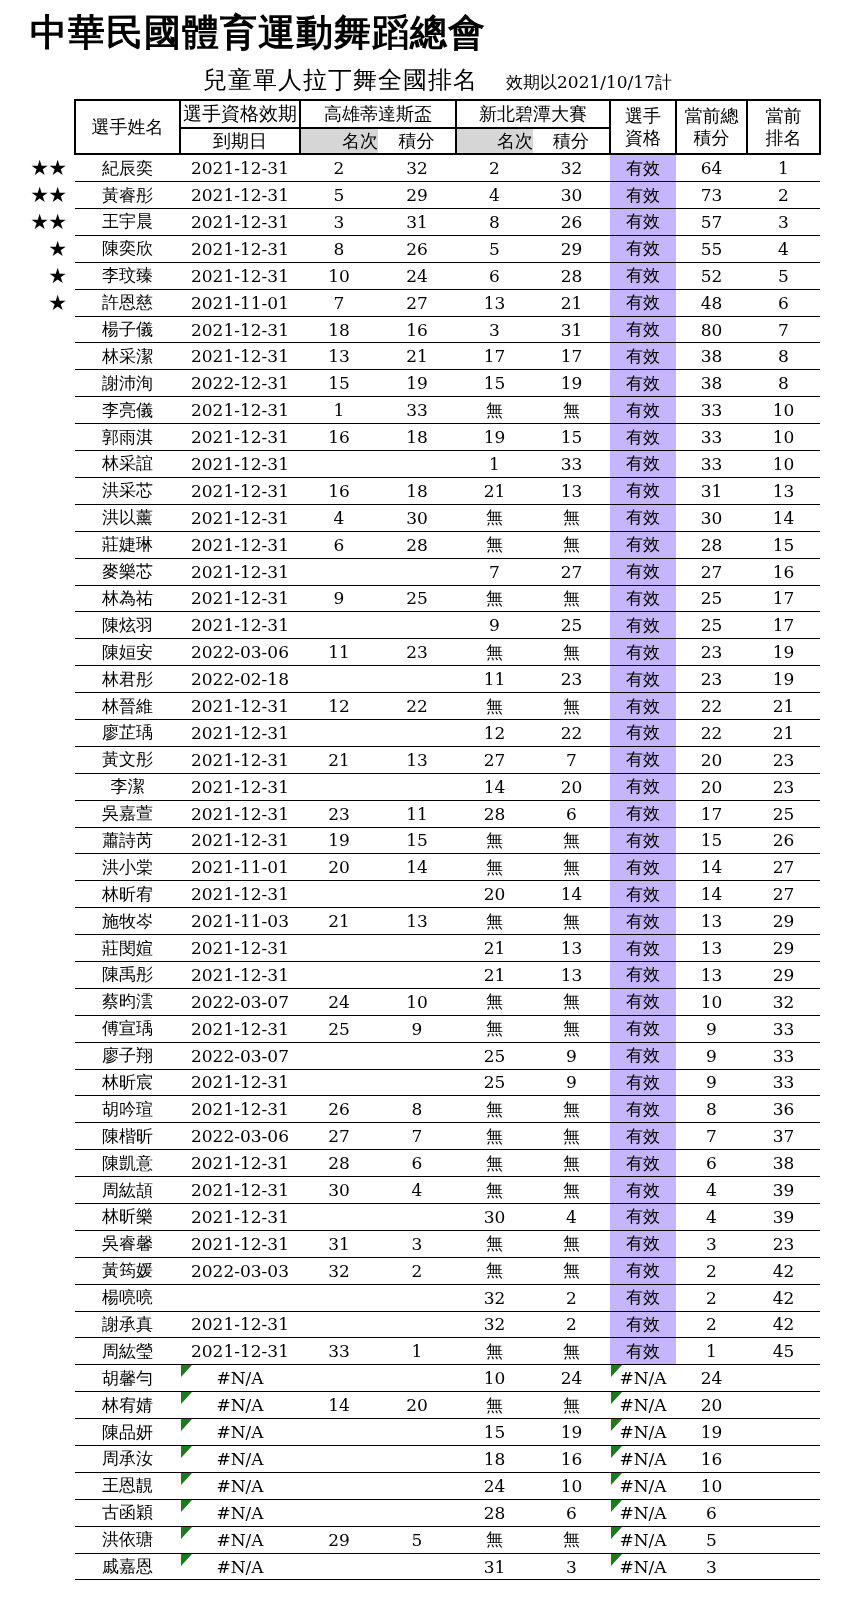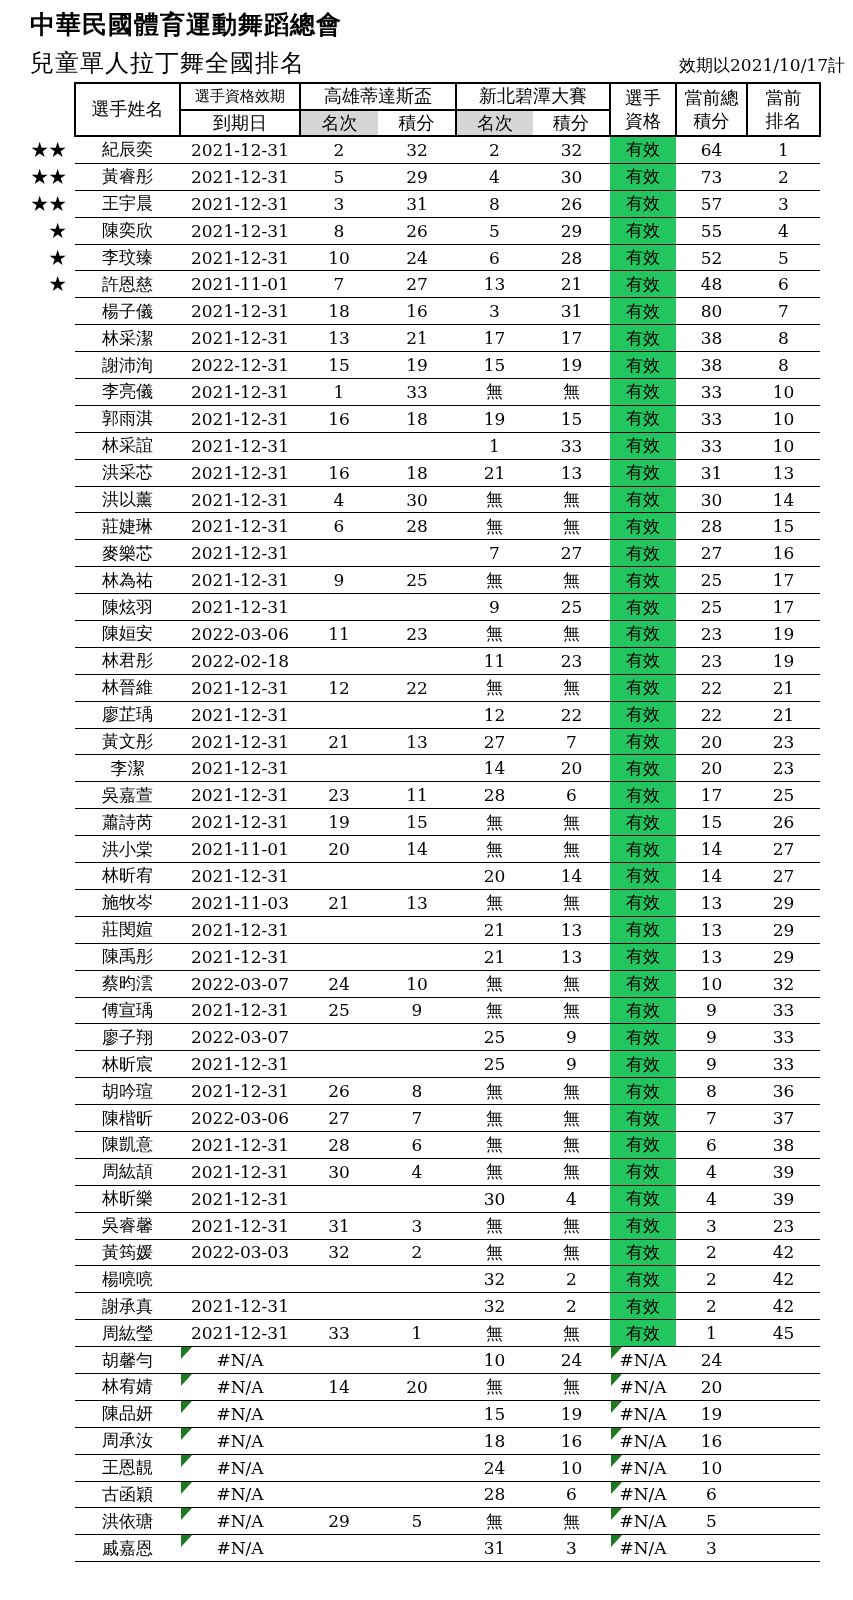--- a/index.html
+++ b/index.html
@@ -2,24 +2,24 @@
 <html><head>
 <meta charset="utf-8">
 <style>
   html,body{margin:0;padding:0;background:#fff;}
   body{
     width:853px;height:1600px;
     font-family:"DejaVu Serif","Liberation Serif",serif;
     color:#000;
   }
   .page-title{
-    font-size:25px;font-weight:600;margin:8px 0 6px 30px;letter-spacing:1px;
+    font-size:37px;font-weight:600;margin:8px 0 6px 30px;letter-spacing:1px;
   }
   .subrow{
-    display:flex;justify-content:space-between;align-items:flex-end;
+    display:flex;justify-content:center;align-items:flex-end;
     margin:0 8px 3px 30px;
   }
   .subtitle{font-size:24px;letter-spacing:1px;}
   .validity{font-size:17px;padding-bottom:2px;margin-left:28px;}
   table{
     border-collapse:collapse;table-layout:fixed;width:820px;margin:0;
   }
   col.c-star{width:75px}
   col.c-name{width:105px}
   col.c-exp{width:120px}
@@ -29,33 +29,33 @@
   col.c-p2{width:77px}
   col.c-st{width:66px}
   col.c-tot{width:71px}
   col.c-rk{width:73px}
   thead th{
     border:2.5px solid #000;
     font-size:18px;font-weight:500;text-align:center;
     padding:1px 0;line-height:1.25;
   }
   th.starhead{border:none;background:#fff;}
-  th.small-label{font-size:15px;letter-spacing:0;}
+  th.small-label{font-size:19px;letter-spacing:0;}
   th.gray{background:#d6d6d6;}
-  th.no-right{border-right:none;}
+  th.no-right{border-right:none;text-align:right;}
   th.no-left{border-left:none;}
   tbody td{
     height:25.9px;padding:0;text-align:center;vertical-align:middle;
     font-size:17px;border-bottom:1px solid #000;position:relative;
     overflow:hidden;white-space:nowrap;
   }
   td.star{
     border:none;text-align:right;padding-right:9px;font-size:21px;letter-spacing:-1px;
   }
-  td.status-valid{background:#22c55e;}
+  td.status-valid{background:#c4b5fd;}
   .tri{
     position:absolute;top:0;left:1px;width:0;height:0;
     border-top:12px solid #1e7a1e;border-right:11px solid transparent;
   }
 </style>
 </head>
 <body>
 
 <div>
   <h1 class="page-title">中華民國體育運動舞蹈總會</h1>

